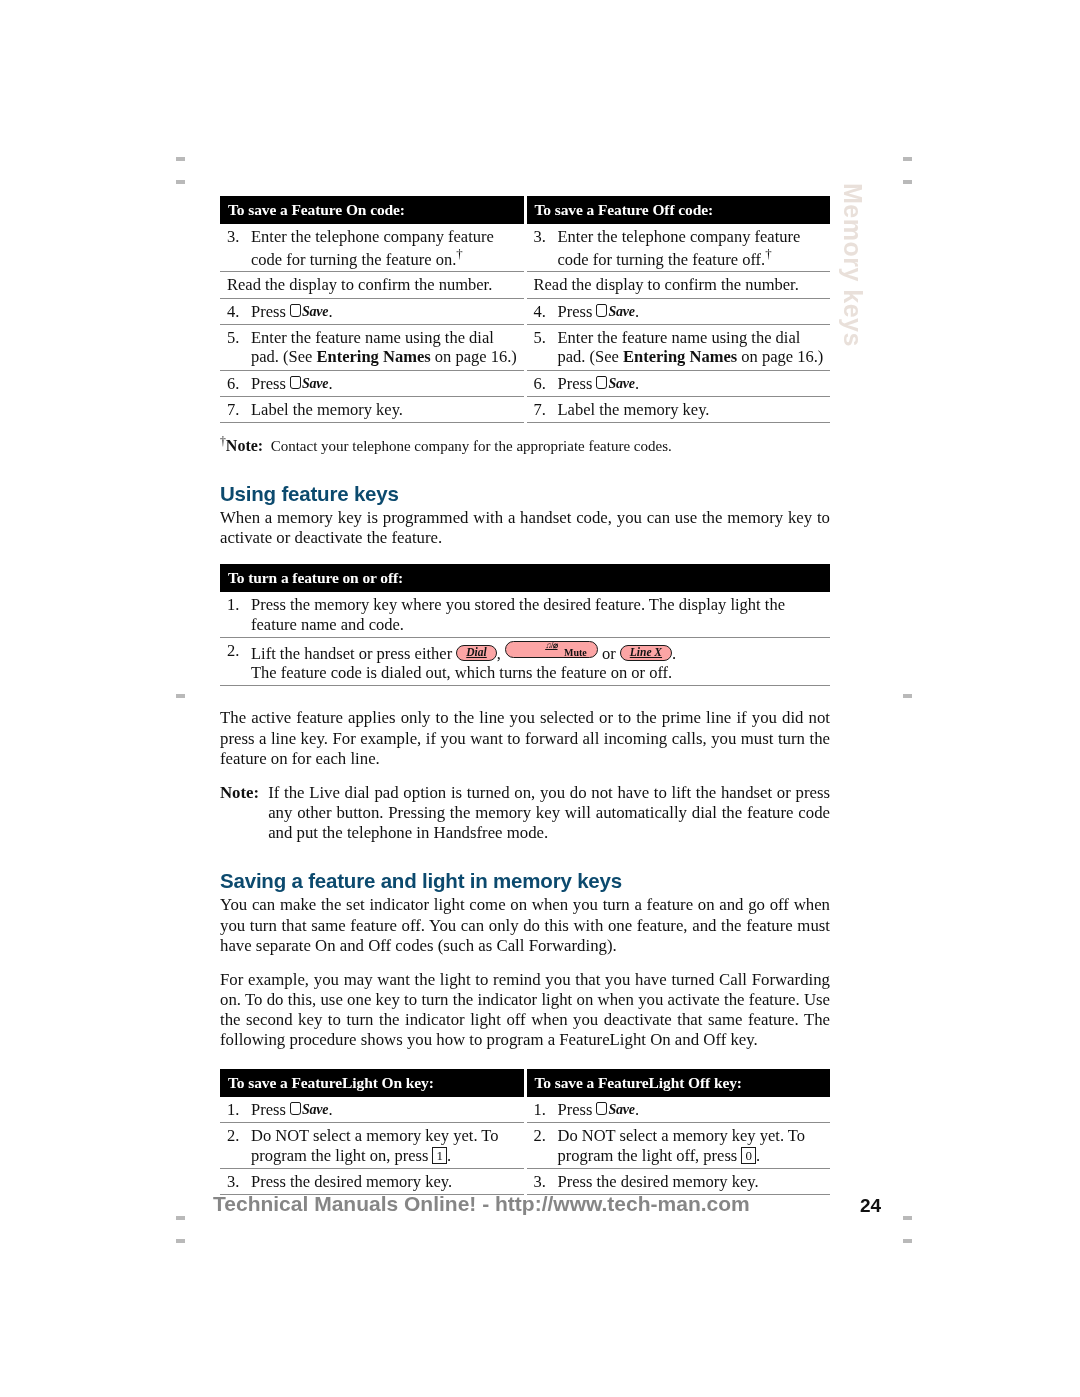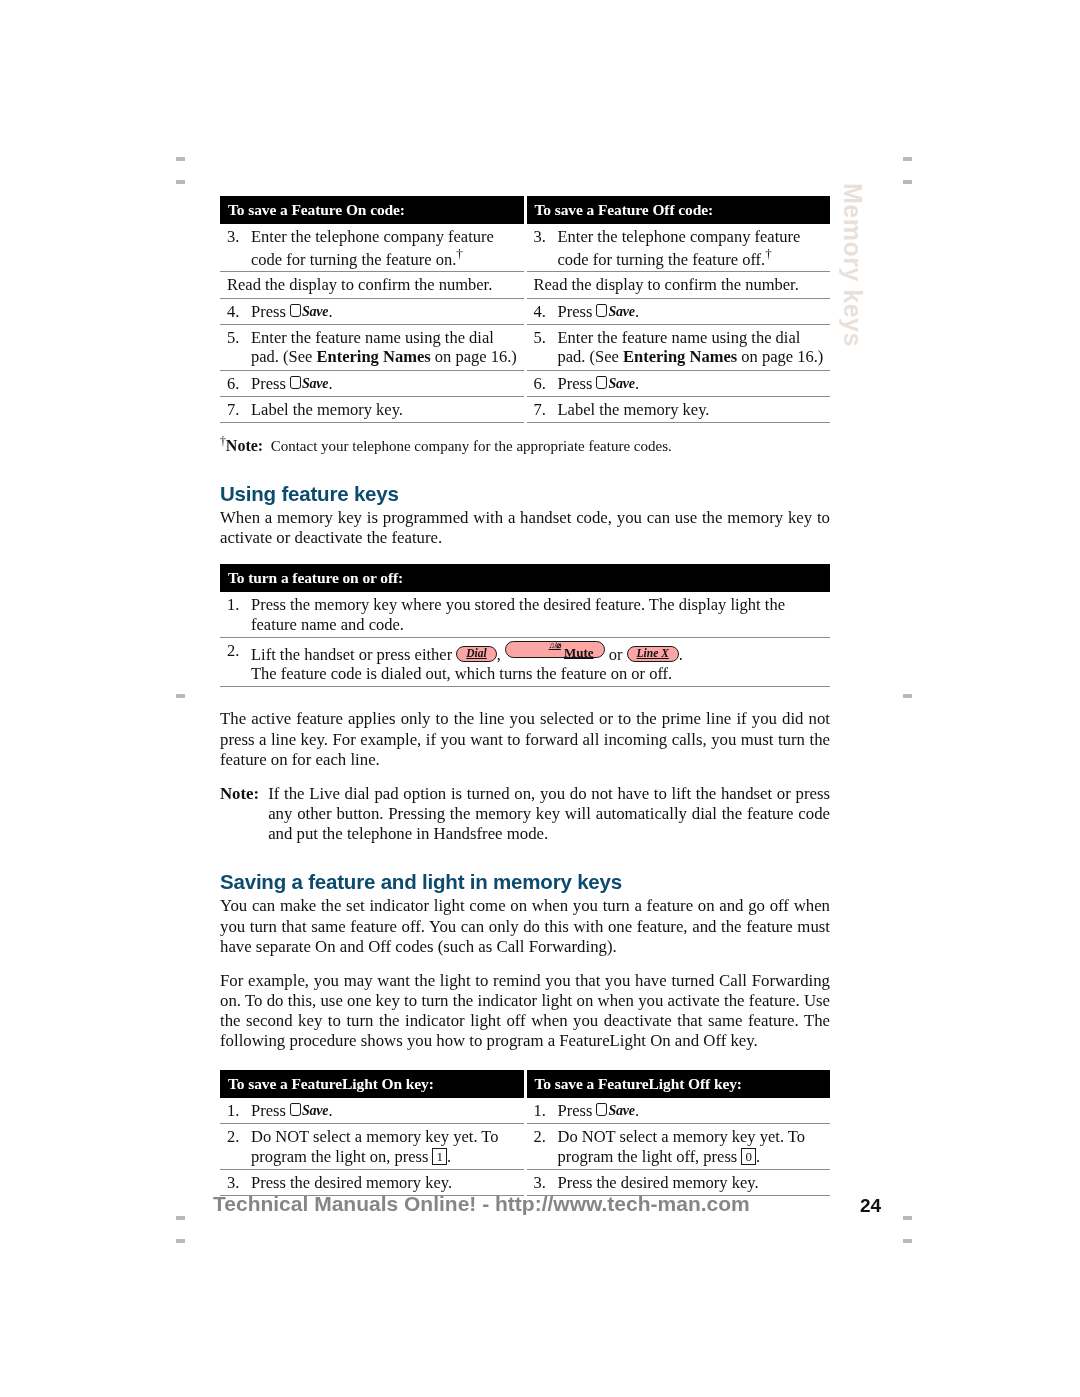--- a/index.html
+++ b/index.html
@@ -148,21 +148,21 @@
     text-decoration: underline;
   }
   .key-oval.hf {
     padding: 0px 10px 1px 10px;
     font-style: normal;
     font-size: 7.5px;
     line-height: 7px;
     text-align: center;
   }
   .key-oval.hf .hf-top { display: block; font-size: 8.5px; letter-spacing: -0.5px; }
-  .key-oval.hf .hf-bot { display: block; font-size: 13px; font-weight: bold; padding-left: 48px; }
+  .key-oval.hf .hf-bot { display: block; font-size: 10px; font-weight: bold; padding-left: 48px; }
 
   .key-box {
     display: inline-block;
     border: 1.4px solid #1a1a1a;
     padding: 0 3px;
     font-family: "Liberation Serif", serif;
     font-size: 13px;
     line-height: 15px;
     vertical-align: 1px;
     background: #fff;

